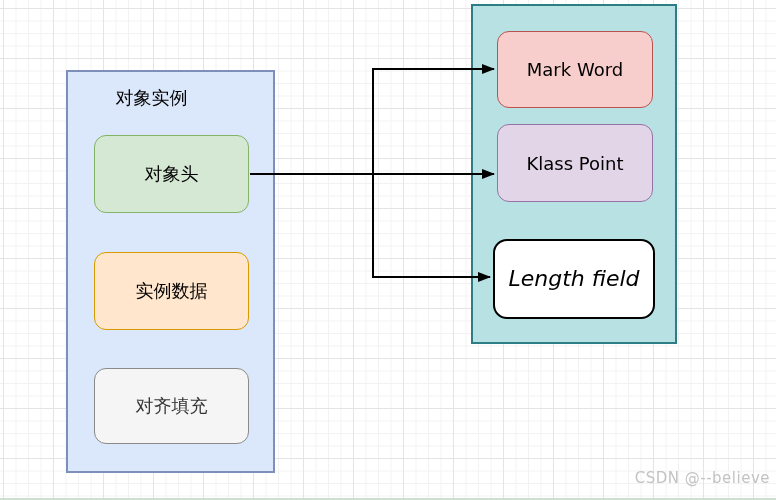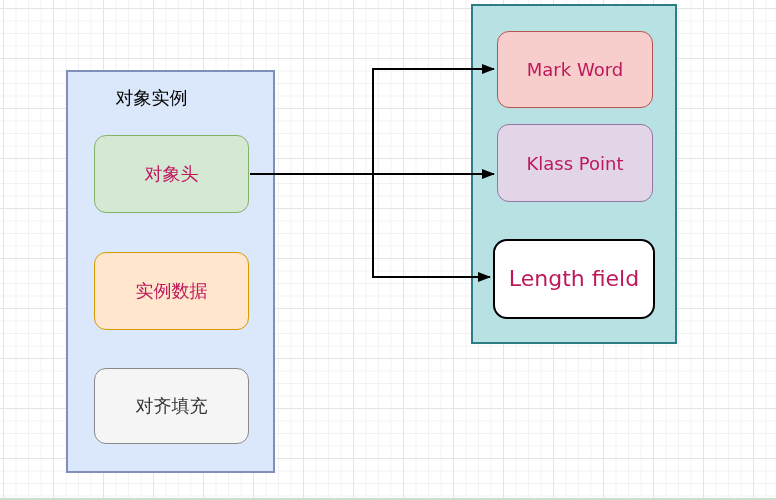--- a/index.html
+++ b/index.html
@@ -53,21 +53,21 @@
   }
   .node {
     position: absolute;
     border-radius: 12px;
     display: flex;
     flex-direction: column;
     align-items: center;
     justify-content: center;
     text-align: center;
     font-size: 18px;
-    color: #be185d;
+    color: #000000;
   }
   .node-object-header {
     left: 94px; top: 135px; width: 155px; height: 78px;
     background: #d5e8d4; border: 1.5px solid #82b366; align-items: center;
   }
   .node-instance-data {
     left: 94px; top: 252px; width: 155px; height: 78px;
     background: #ffe6cc; border: 1.5px solid #d79b00;
   }
   .node-alignment-padding {
@@ -80,20 +80,21 @@
     background: #f8cecc; border: 1.5px solid #b85450;
   }
   .node-klass-point {
     left: 497px; top: 124px; width: 156px; height: 78px;
     background: #e1d5e7; border: 1.5px solid #9673a6;
   }
   .node-length-field {
     left: 493px; top: 239px; width: 162px; height: 80px;
     background: #ffffff; border: 2px solid #000000;
     border-radius: 14px;
+    font-style: italic;
   }
   .node-length-field .main-label {
     font-size: 22px;
     line-height: 1.2;
   }
   .node-length-field .sub-label {
     font-size: 14px;
     margin-top: 6px;
   }
   .arrows-layer {
@@ -147,14 +148,15 @@
       </marker>
     </defs>
 
     <path d="M250,174 L494,174" stroke="#000000" stroke-width="2" fill="none" marker-end="url(#arrowhead)"></path>
 
     <path d="M373,174 L373,69 L494,69" stroke="#000000" stroke-width="2" fill="none" marker-end="url(#arrowhead)"></path>
 
     <path d="M373,174 L373,277 L490,277" stroke="#000000" stroke-width="2" fill="none" marker-end="url(#arrowhead)"></path>
   </svg>
 
+  <div class="watermark">CSDN @--believe</div>
   <div class="bottom-edge-line"></div>
 </div>
 
 </body></html>

